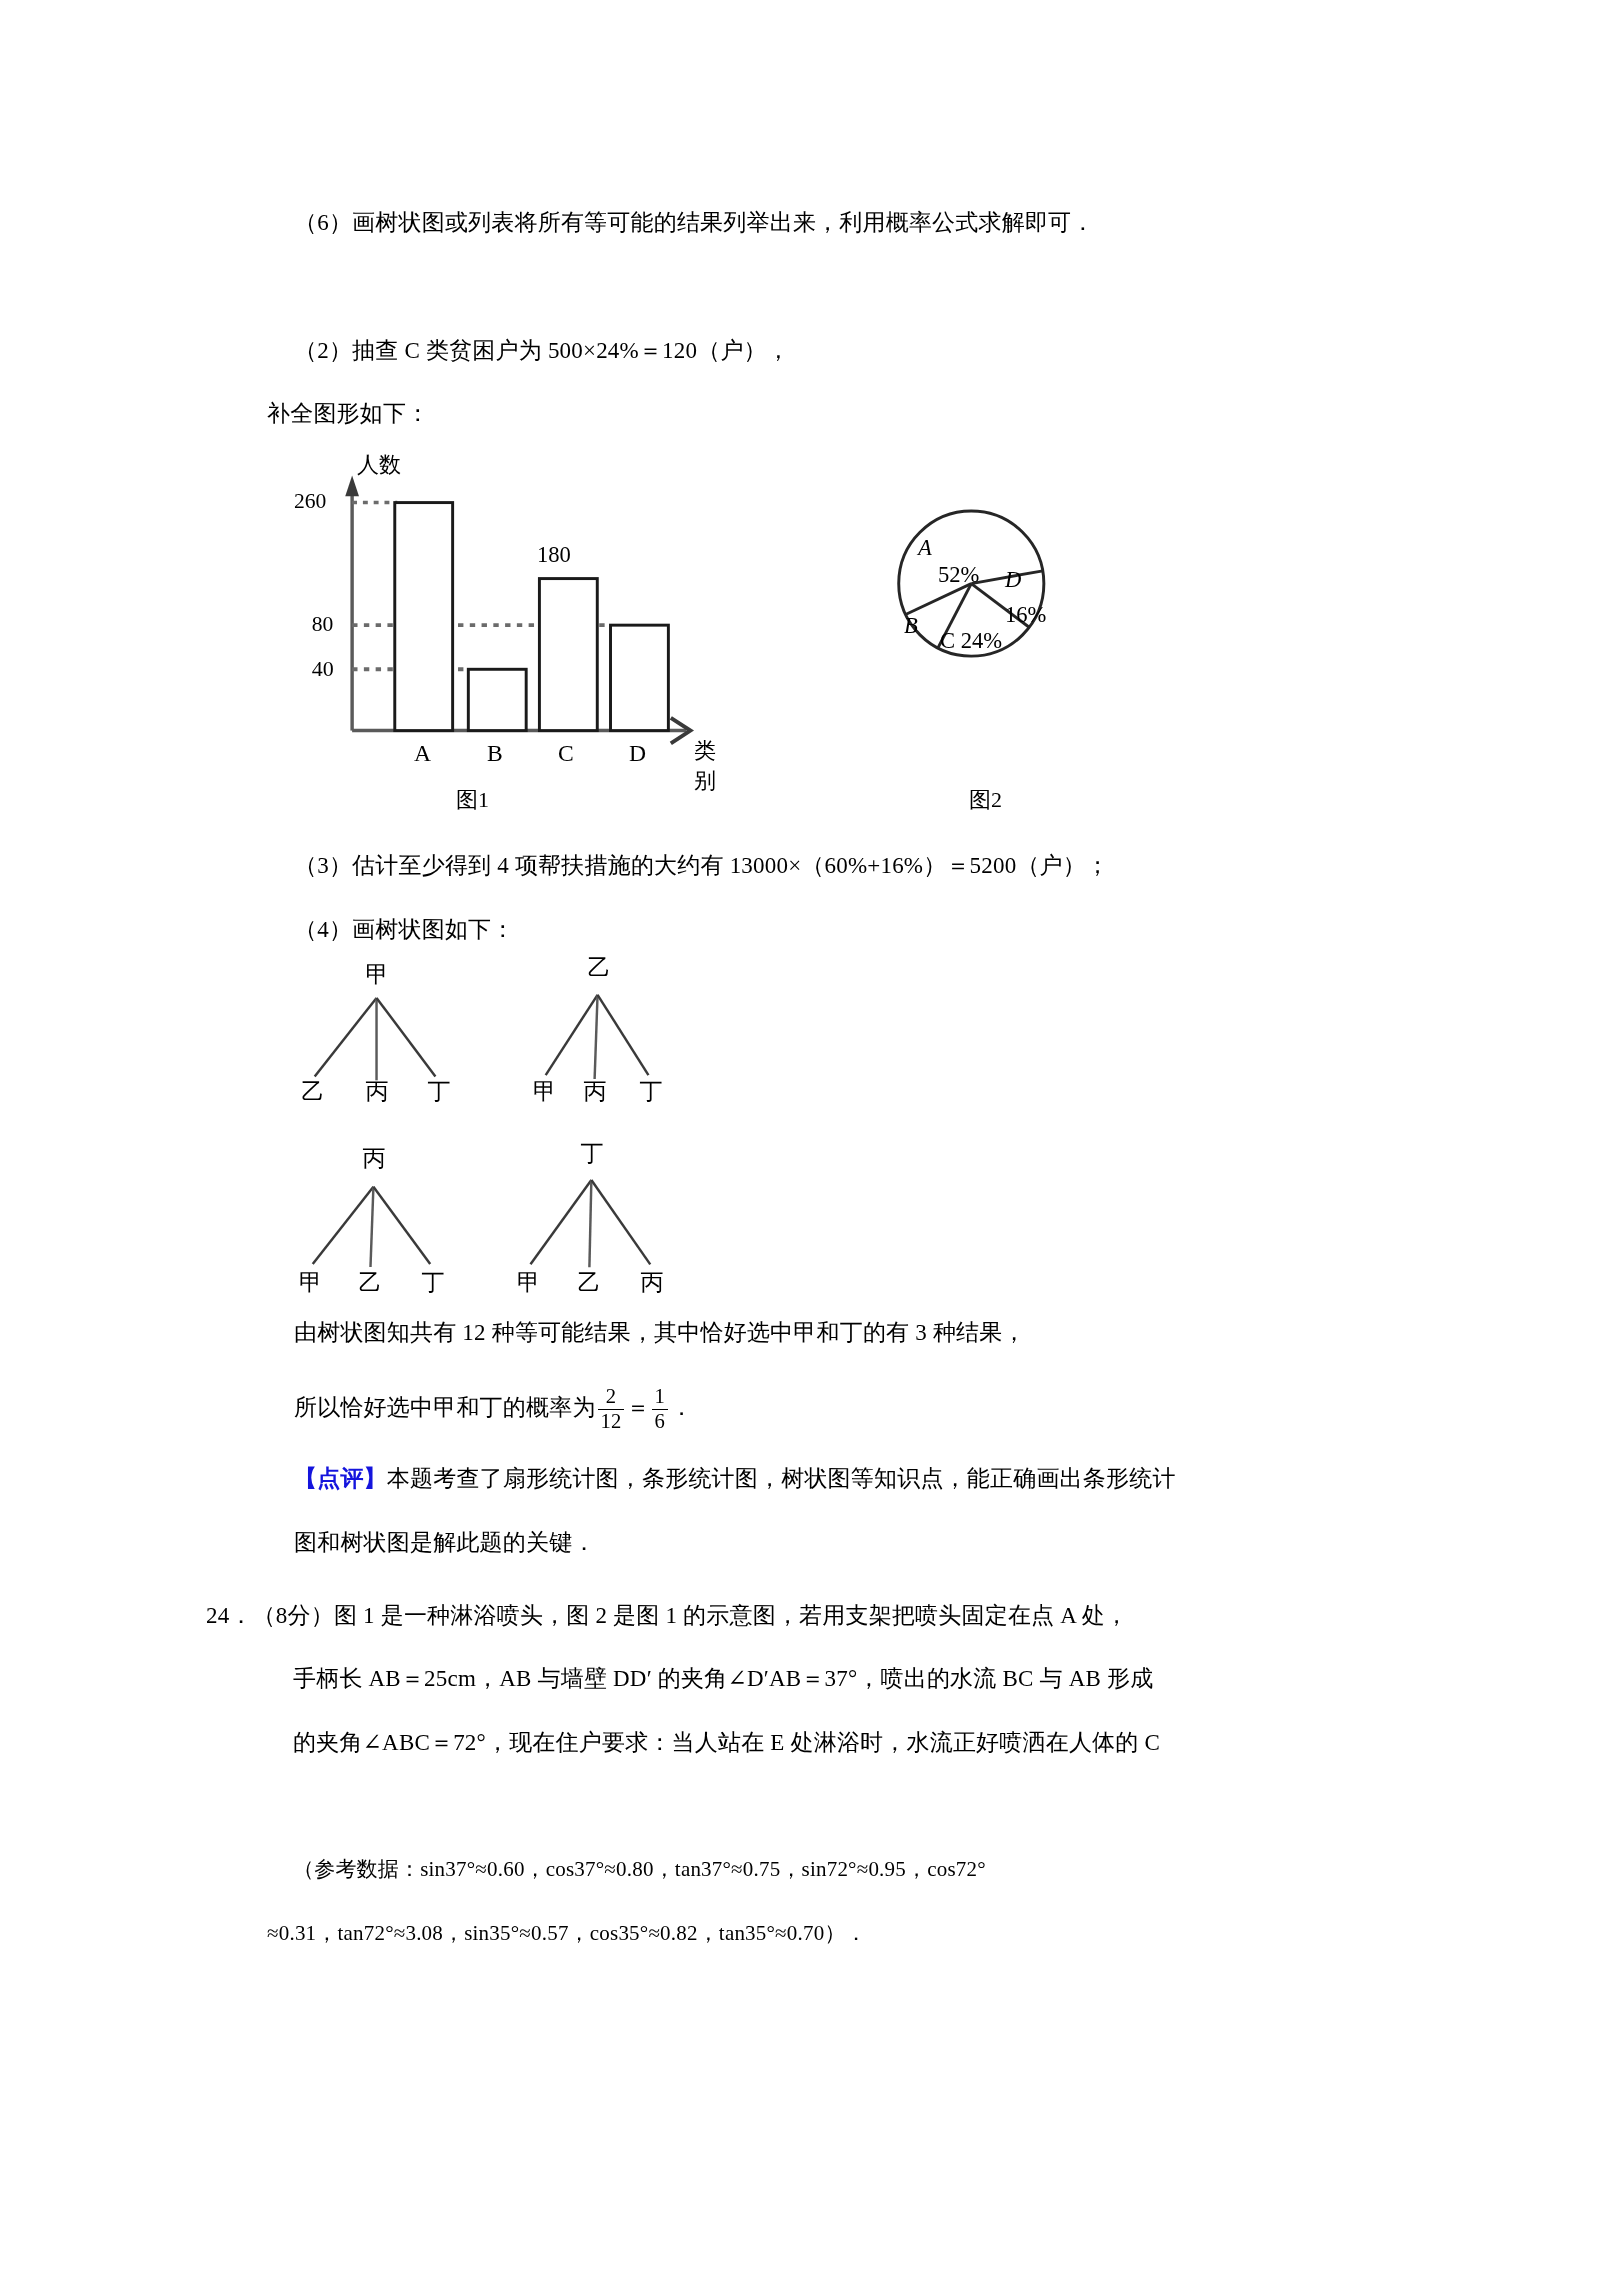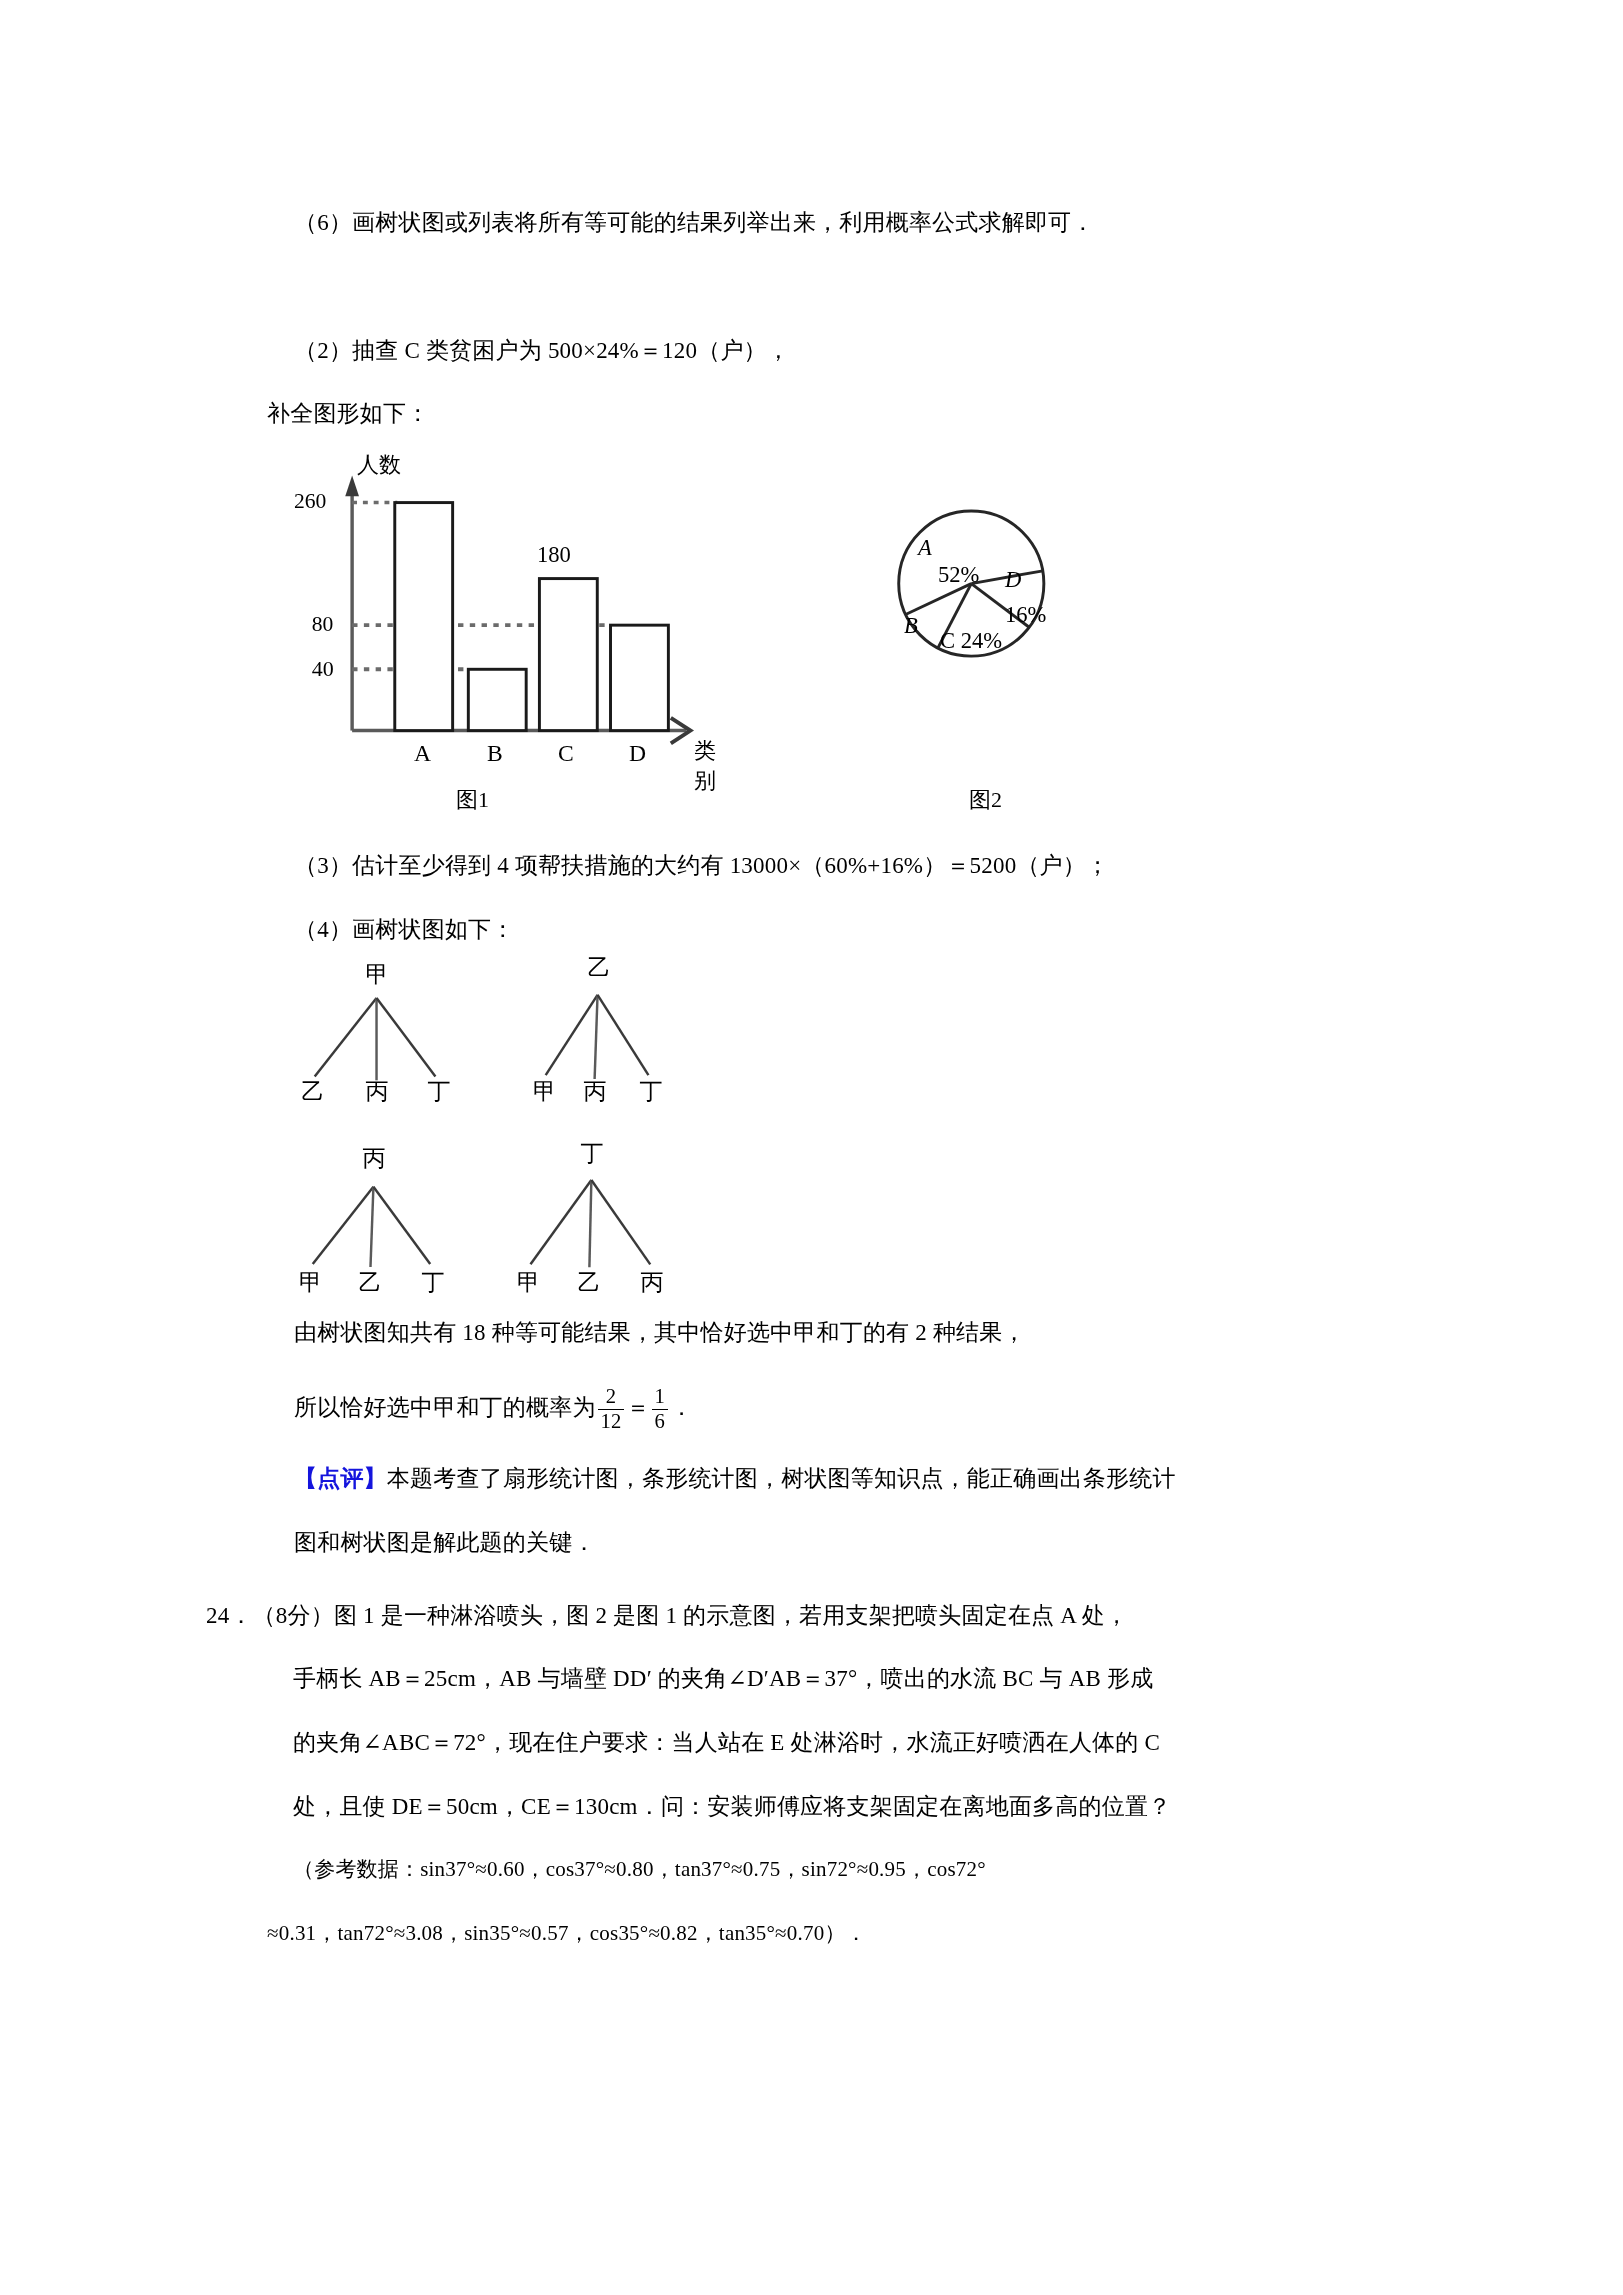--- a/index.html
+++ b/index.html
@@ -199,32 +199,31 @@
     <svg width="211" height="118" viewBox="0 0 430 240" style="position:absolute; left:0; top:32px;">
       <line x1="176" y1="20" x2="52" y2="192" stroke="#3a3a3a" stroke-width="5"></line>
       <line x1="176" y1="20" x2="172" y2="198" stroke="#5a5a5a" stroke-width="5"></line>
       <line x1="176" y1="20" x2="296" y2="192" stroke="#3a3a3a" stroke-width="5"></line>
     </svg>
     <div class="node" style="left:23.6px;  top:129px;">甲</div>
     <div class="node" style="left:84px; top:129px;">乙</div>
     <div class="node" style="left:147px; top:129px;">丙</div>
   </div>
 
-  <div class="line indent-a" style="top:1321px;">由树状图知共有 18 种等可能结果，其中恰好选中甲和丁的有 2 种结果，</div>
+  <div class="line indent-a" style="top:1321px;">由树状图知共有 12 种等可能结果，其中恰好选中甲和丁的有 3 种结果，</div>
 
   <div class="line indent-a" style="top:1387px;">
     <span>所以恰好选中甲和丁的概率为</span><span class="frac"><span class="num">2</span><span class="bar"></span><span class="den">12</span></span><span>＝</span><span class="frac"><span class="num">1</span><span class="bar"></span><span class="den">6</span></span><span>．</span>
   </div>
 
   <div class="line indent-a" style="top:1467px;">
     <span class="blue">【点评】</span><span>本题考查了扇形统计图，条形统计图，树状图等知识点，能正确画出条形统计</span>
   </div>
   <div class="line indent-a" style="top:1531px;">图和树状图是解此题的关键．</div>
 
   <div class="line qnum" style="top:1604px;">24．（8分）图 1 是一种淋浴喷头，图 2 是图 1 的示意图，若用支架把喷头固定在点 A 处，</div>
   <div class="line indent-b" style="top:1667px;">手柄长 AB＝25cm，AB 与墙壁 DD′ 的夹角∠D′AB＝37°，喷出的水流 BC 与 AB 形成</div>
   <div class="line indent-b" style="top:1731px;">的夹角∠ABC＝72°，现在住户要求：当人站在 E 处淋浴时，水流正好喷洒在人体的 C</div>
-  <div class="line indent-b" style="top:1795px;">处，且使 DE＝50cm，CE＝130cm．问：安装师傅应将支架固定在离地面多高的位置？</div>
   <div class="line indent-b sm" style="top:1859px;">（参考数据：sin37°≈0.60，cos37°≈0.80，tan37°≈0.75，sin72°≈0.95，cos72°</div>
   <div class="line sm" style="left:267px; top:1923px;">≈0.31，tan72°≈3.08，sin35°≈0.57，cos35°≈0.82，tan35°≈0.70）．</div>
 
 </div>
 
 
 </body></html>

